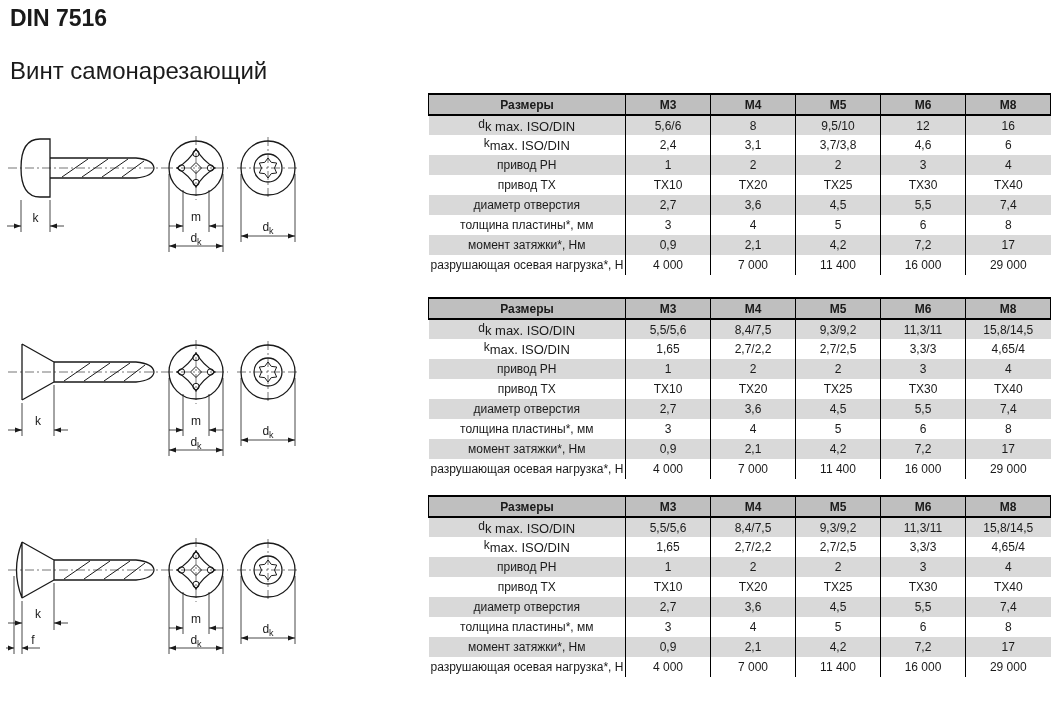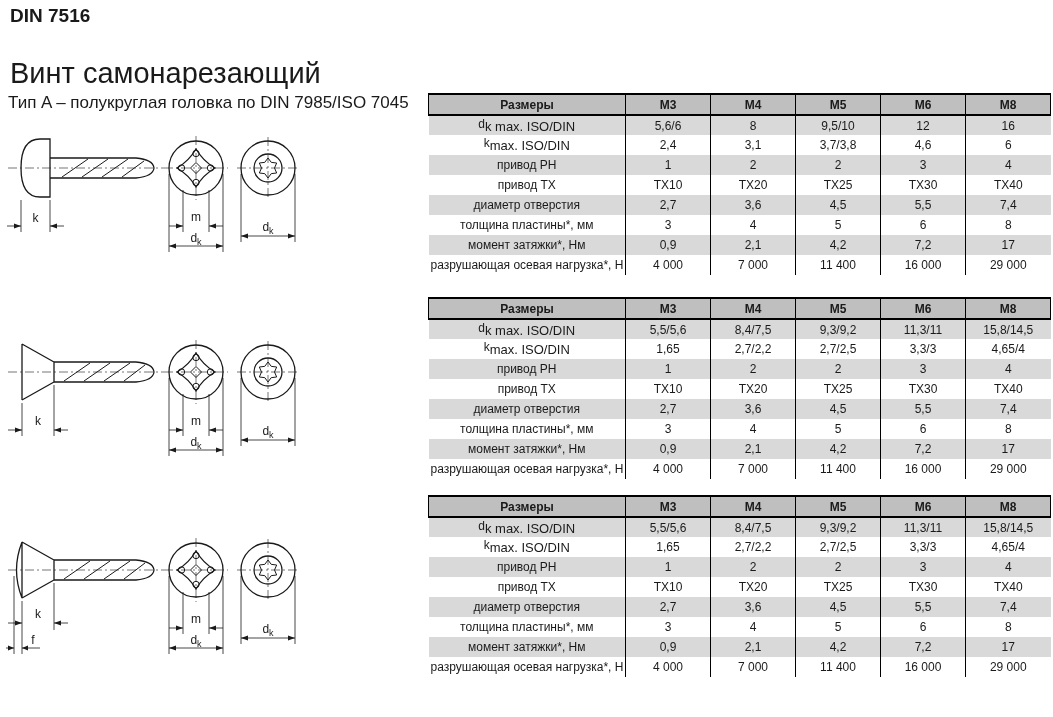--- a/index.html
+++ b/index.html
@@ -9,25 +9,25 @@
     --text:#1a1a1a;
   }
   *{margin:0;padding:0;box-sizing:border-box;}
   html,body{background:#ffffff;}
   body{
     width:1053px;height:717px;position:relative;overflow:hidden;
     font-family:"Liberation Sans",sans-serif;color:var(--text);
   }
   .page-title{
     position:absolute;left:10px;top:5px;
-    font-size:19px;font-weight:bold;letter-spacing:0px;
+    font-size:23px;font-weight:bold;letter-spacing:0px;
   }
   .page-subtitle{
     position:absolute;left:10px;top:57px;
-    font-size:29px;font-weight:normal;
+    font-size:24px;font-weight:normal;
   }
   .section{position:absolute;left:0;width:1053px;}
   #section-a{top:90px;height:200px;}
   #section-d{top:294px;height:196px;}
   #section-e{top:492px;height:225px;}
   .section-heading{
     position:absolute;left:8px;top:3px;
     font-size:17px;font-weight:normal;white-space:nowrap;
   }
   .figure{position:absolute;left:6px;top:26px;}
@@ -64,21 +64,20 @@
   text.dim{fill:var(--text);font-family:"Liberation Sans",sans-serif;font-size:12px;text-anchor:middle;}
   text.dim .ss{font-size:9px;}
 </style>
 </head>
 <body>
 
 <h1 class="page-title">DIN 7516</h1>
 <h2 class="page-subtitle">Винт самонарезающий</h2>
 
 <div class="section" id="section-a">
-  <div class="section-heading">Тип A – полукруглая головка по DIN 7985/ISO 7045</div>
 
   <svg class="figure" width="410" height="150" viewBox="0 0 410 150">
 
     <g>
       <line class="cl" x1="2" y1="52" x2="158" y2="52"></line>
       <path class="draw" d="M 44,23 L 34,23 Q 15,23 15,52 Q 15,81 34,81 L 44,81 Z"></path>
       <path class="draw" d="M 44,42 L 130,42 Q 147,43.5 148,52 Q 147,60.5 130,62 L 44,62"></path>
       <path class="thin" d="M 56,61 L 82,43 M 76,61 L 102,43 M 96,61 L 122,43 M 116,61 L 138,45"></path>
       <line class="ext" x1="15" y1="84" x2="15" y2="116"></line>
       <line class="ext" x1="44" y1="84" x2="44" y2="116"></line>

